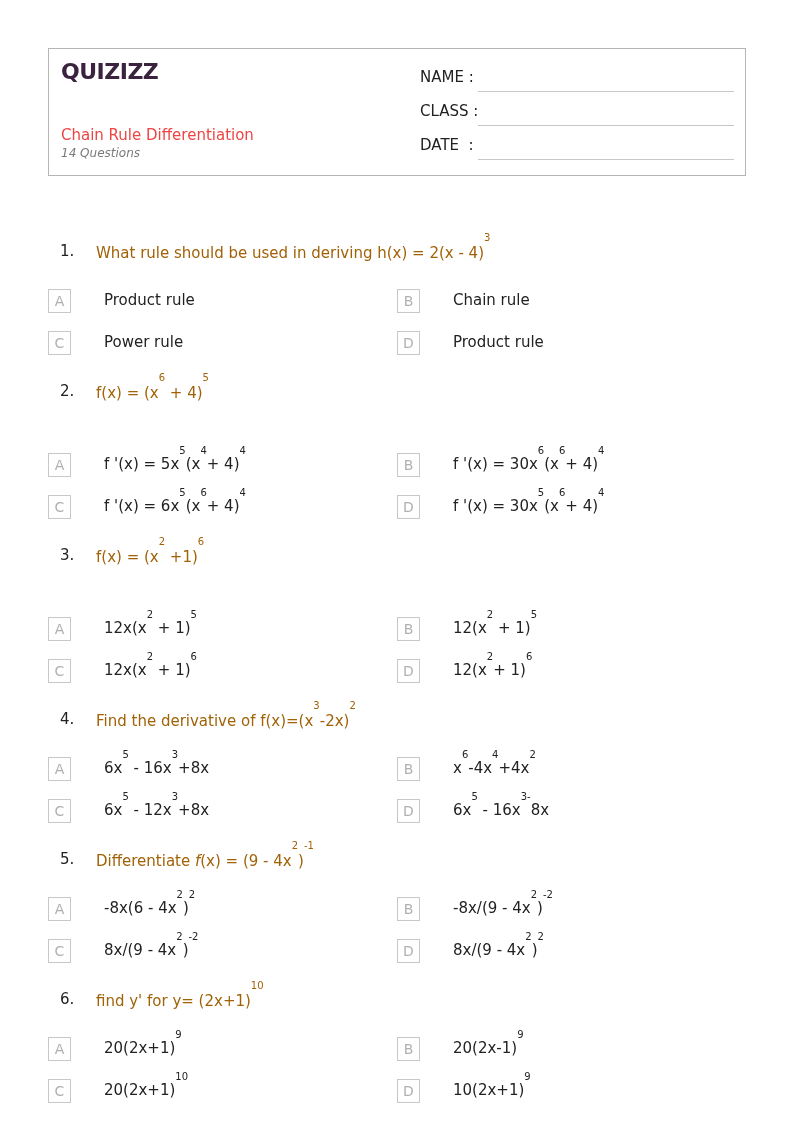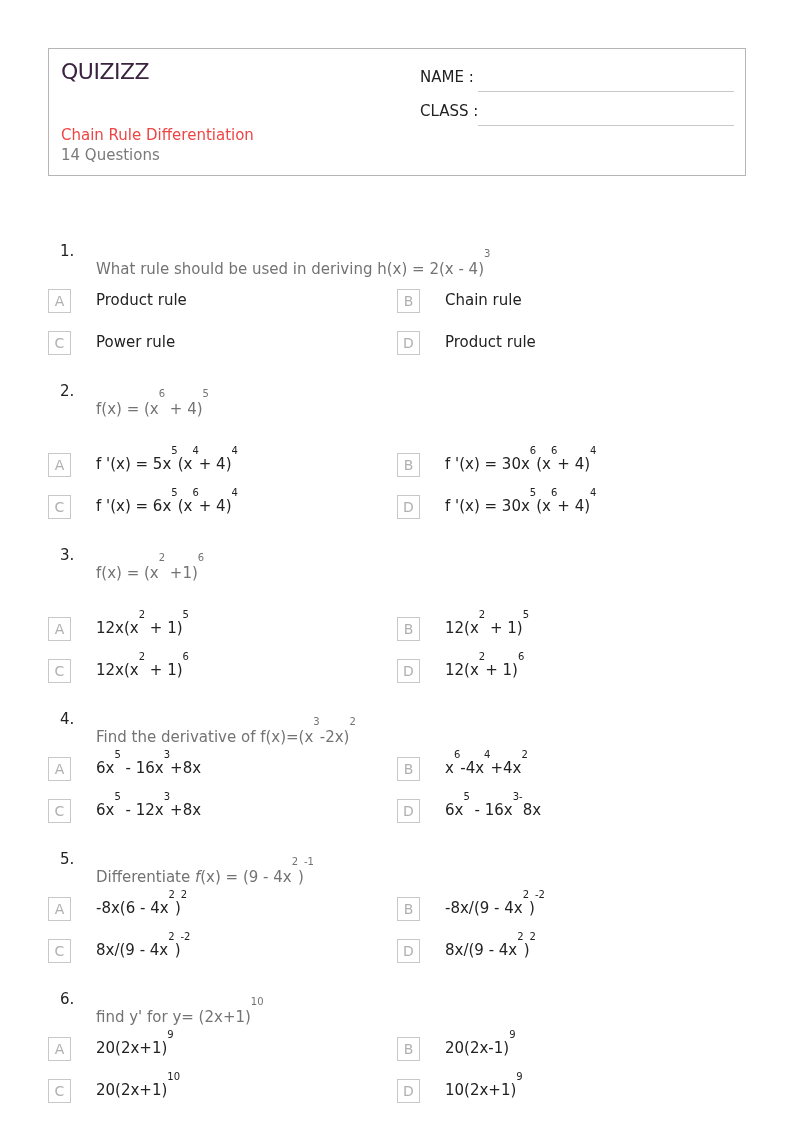--- a/index.html
+++ b/index.html
@@ -5,79 +5,83 @@
     * { box-sizing: border-box; margin: 0; padding: 0; }
     html, body { width: 794px; height: 1123px; background: #ffffff; overflow: hidden; }
     body { font-family: "DejaVu Sans", "Liberation Sans", sans-serif; color: #222; position: relative; }
 
     .header-box {
       position: absolute; left: 48px; top: 48px; width: 698px; height: 128px;
       border: 1px solid #b5b5b5; background: #fff;
     }
     .logo {
       position: absolute; left: 12px; top: 10px;
-      font-family: "DejaVu Sans", sans-serif; font-weight: normal; font-size: 22px;
+      font-family: "DejaVu Sans", sans-serif; font-weight: bold; font-size: 22px;
       color: #3b2340; letter-spacing: -0.5px;
     }
     .quiz-title {
       position: absolute; left: 12px; top: 77px; font-size: 15px; color: #ef4444;
     }
     .quiz-count {
-      position: absolute; left: 12px; top: 97px; font-size: 15px; color: #7a7a7a;
+      position: absolute; left: 12px; top: 97px; font-size: 12px; color: #7a7a7a; font-style: italic;
     }
     .field-row {
       position: absolute; left: 371px; width: 314px; height: 24px;
     }
     .field-label {
       position: absolute; left: 0; top: 0; font-size: 15px; color: #222; white-space: pre;
     }
     .field-line {
       position: absolute; left: 58px; right: 0; top: 23px; border-bottom: 1px solid #c8c8c8; height: 1px;
     }
 
     .question {
       position: absolute; left: 0; width: 794px;
     }
     .q-num {
       position: absolute; left: 60px; top: 0; font-size: 15px; color: #222;
     }
     .q-text {
-      position: absolute; left: 96px; top: 16px; font-size: 15px; color: #737373; line-height: 23px; width: 600px;
+      position: absolute; left: 96px; top: 0; font-size: 15px; color: #a16207; line-height: 23px; width: 600px;
     }
     .q-text .line2 { display: block; }
     sup { font-size: 10px; vertical-align: top; position: relative; top: -4px; line-height: 0; }
     .opt {
       position: absolute; height: 24px;
     }
     .opt-box {
       position: absolute; left: 0; top: 0; width: 23px; height: 24px;
       border: 1px solid #c8c8c8; color: #b0b0b0; font-size: 14px;
       display: flex; align-items: center; justify-content: center;
     }
     .opt-text {
-      position: absolute; left: 48px; top: 2px; font-size: 15px; color: #222; white-space: nowrap;
+      position: absolute; left: 56px; top: 2px; font-size: 15px; color: #222; white-space: nowrap;
     }
     .italic { font-style: italic; }
   </style>
 </head>
 <body>
 
 <div class="header-box">
   <div class="logo">QUIZIZZ</div>
   <div class="quiz-title">Chain Rule Differentiation</div>
   <div class="quiz-count">14 Questions</div>
 
   <div class="field-row" style="top:53px;">
     <span class="field-label">CLASS :</span>
     <div class="field-line"></div>
   </div>
   <div class="field-row" style="top:19px;">
     <span class="field-label">NAME :</span>
     <div class="field-line"></div>
   </div>
+  <div class="field-row" style="top:87px;">
+    <span class="field-label">DATE  :</span>
+    <div class="field-line"></div>
+  </div>
 </div>
 
 <div class="question" style="top:242px;">
   <div class="q-num">1.</div>
   <div class="q-text"><span>What rule should be used in deriving h(x) = 2(x - 4)</span><sup>3</sup></div>
 </div>
 <div class="opt" style="left:48px; top:289px;">
   <div class="opt-box">A</div>
   <div class="opt-text">Product rule</div>
 </div>

